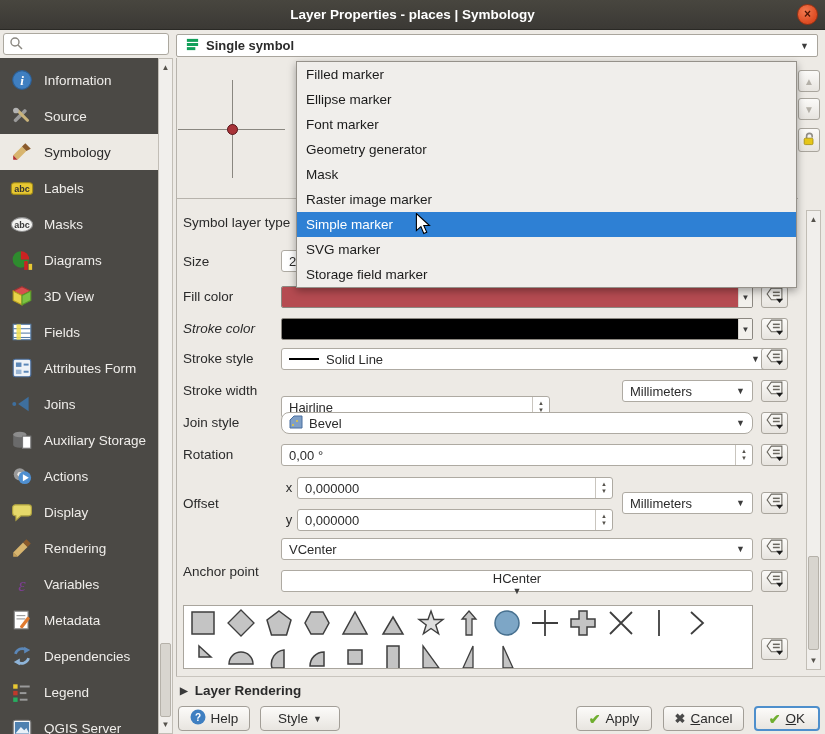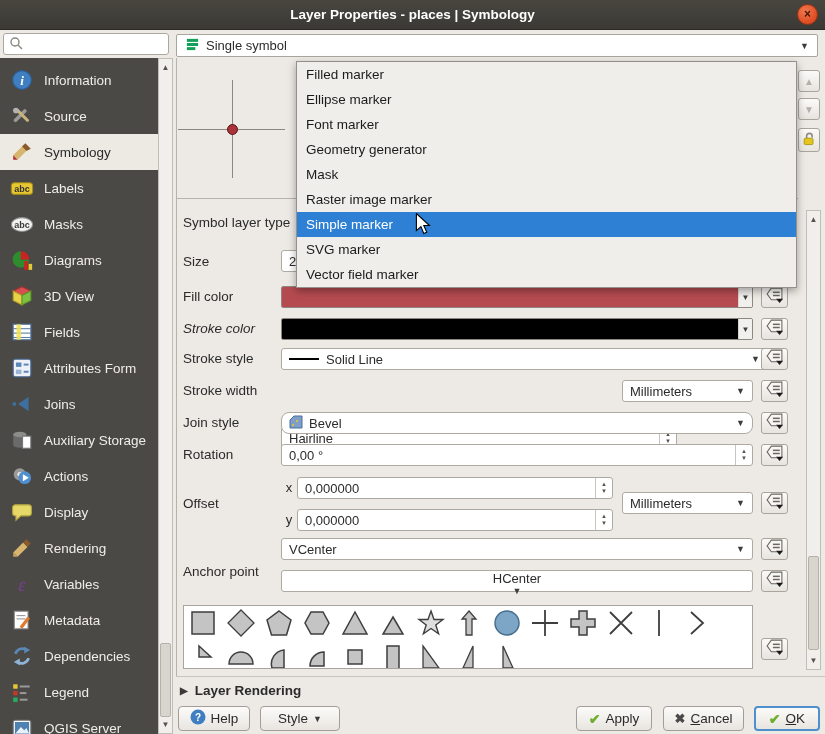--- a/index.html
+++ b/index.html
@@ -31,21 +31,21 @@
   
   .search {
     position: absolute; left: 3px; top: 33px; width: 166px; height: 22px;
     background: #fff; border: 1px solid #aca89f; border-radius: 3px;
     display: flex; align-items: center; padding-left: 5px;
   }
   .search input { border: none; outline: none; width: 130px; font-size: 12px; background: transparent; }
   .top-combo {
     position: absolute; left: 176px; top: 34px; width: 642px; height: 23px;
     background: #fff; border: 1px solid #a9a59d; border-radius: 2px;
-    display: flex; align-items: center; gap: 6px; padding: 6px 8px;
+    display: flex; align-items: center; gap: 6px; padding: 6px 8px; font-weight: bold;
   }
   .grow { flex: 1; }
   .arrow { font-size: 9px; color: #3c3c3c; }
   
   .sidebar {
     position: absolute; left: 0; top: 58px; width: 158px; height: 676px;
     background: #4b4945; padding-top: 4px; overflow: hidden;
   }
   .sb-item {
     height: 36px; display: flex; align-items: center; gap: 10px;
@@ -447,21 +447,21 @@
 </div>
 <div class="override" style="left:761px; top:348px;">
   <span><svg width="19" height="17" viewBox="0 0 18 16">
         <path d="M6 1 H16 V12 H6 L2 6.5 Z" fill="#f7f6f3" stroke="#6a675f"></path>
         <line x1="7.5" y1="5" x2="14" y2="5" stroke="#6a675f" stroke-width="1.4"></line>
         <line x1="7.5" y1="8" x2="14" y2="8" stroke="#6a675f" stroke-width="1.4"></line>
         <polygon points="10.5,11 17,11 13.8,15.2" fill="#1a1a1a"></polygon>
       </svg></span>
 </div>
 
-<div class="spinbox" style="left:281px; top:396px; width:396px;margin-top:31px;">
+<div class="spinbox" style="left:281px; top:396px; width:269px;">
   <span>Hairline</span>
   <span class="spin-btns">
       <span>▲</span>
       <span>▼</span>
     </span>
 </div>
 <div class="combo" style="left:622px; top:380px; width:131px;">
   <span class="grow">Millimeters</span>
   <span class="arrow">▼</span>
 </div>
@@ -696,21 +696,21 @@
 
 <div class="dropdown">
   <div class="dd-item">Filled marker</div>
   <div class="dd-item">Ellipse marker</div>
   <div class="dd-item">Font marker</div>
   <div class="dd-item">Geometry generator</div>
   <div class="dd-item">Mask</div>
   <div class="dd-item">Raster image marker</div>
   <div class="dd-item hl">Simple marker</div>
   <div class="dd-item">SVG marker</div>
-  <div class="dd-item">Vector field marker</div>
+  <div class="dd-item">Storage field marker</div>
 </div>
 
 <div class="cursor">
   <svg width="16" height="22" viewBox="0 0 13 20">
       <polygon points="0.5,0.5 0.5,16 4.6,12.4 7.2,18.6 9.9,17.4 7.2,11.4 12.4,11.4" fill="#fff" stroke="#000" stroke-width="1"></polygon>
     </svg>
 </div>
 
 <div class="layer-rendering">
   <span class="lr-tri">▶</span>

